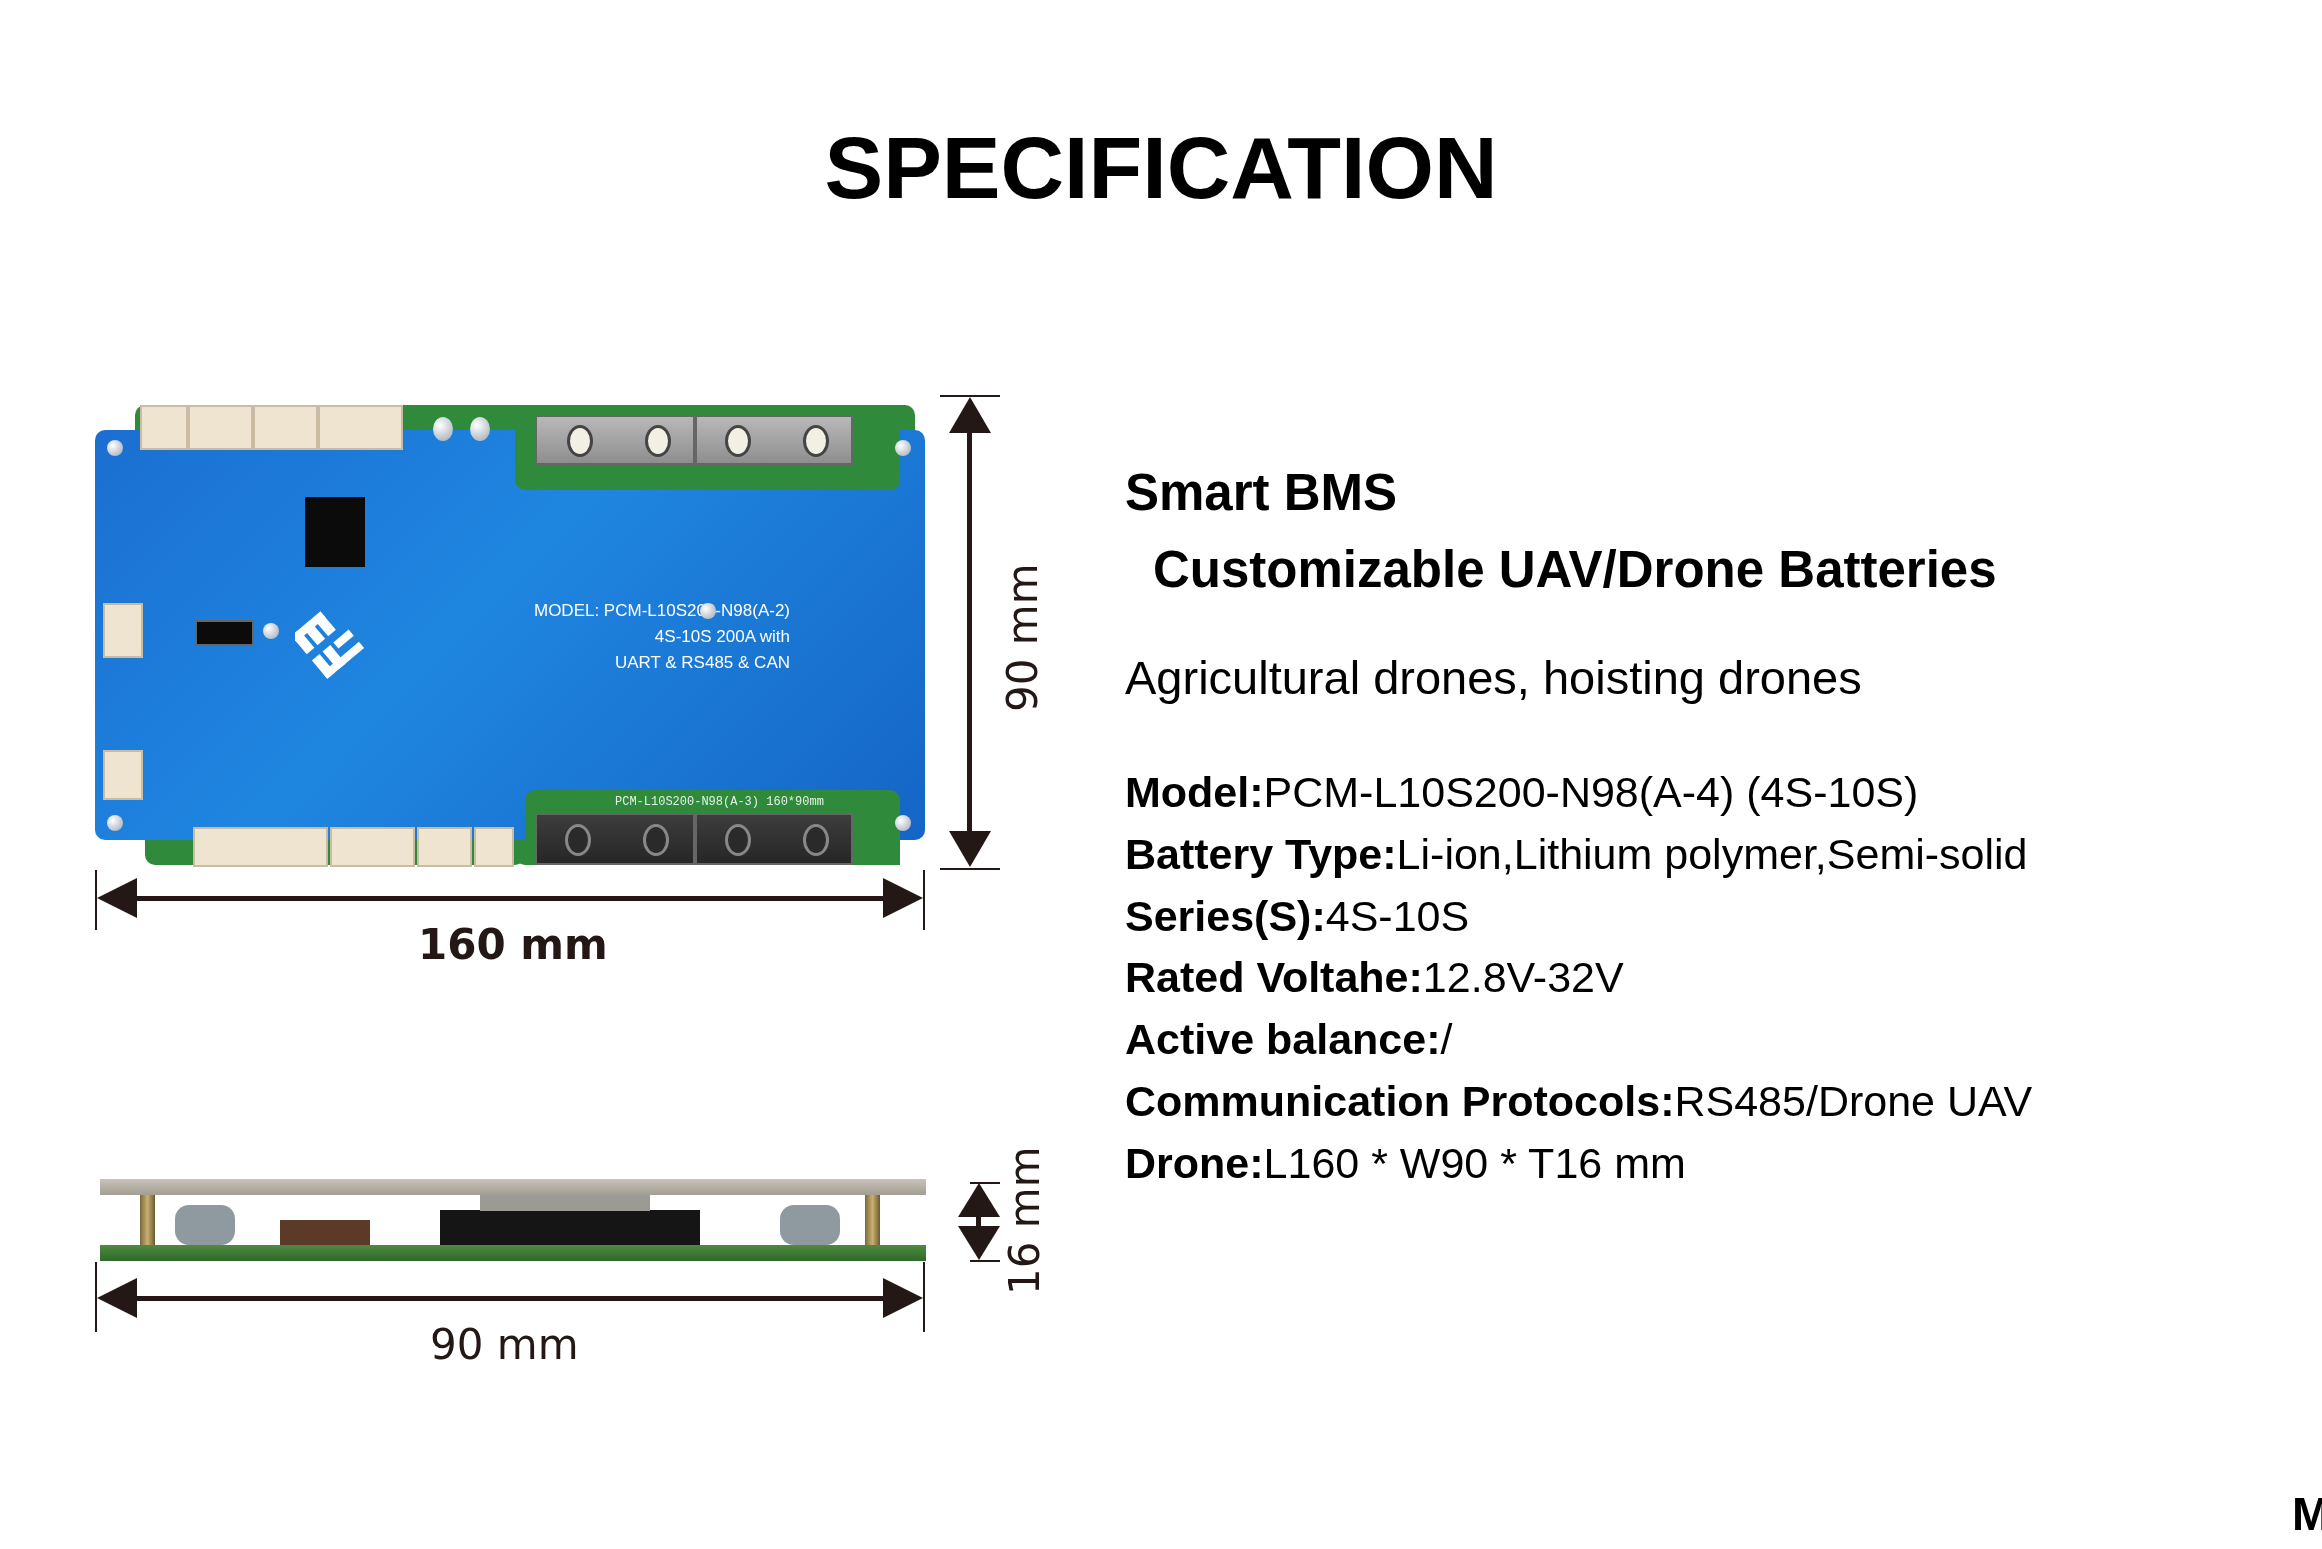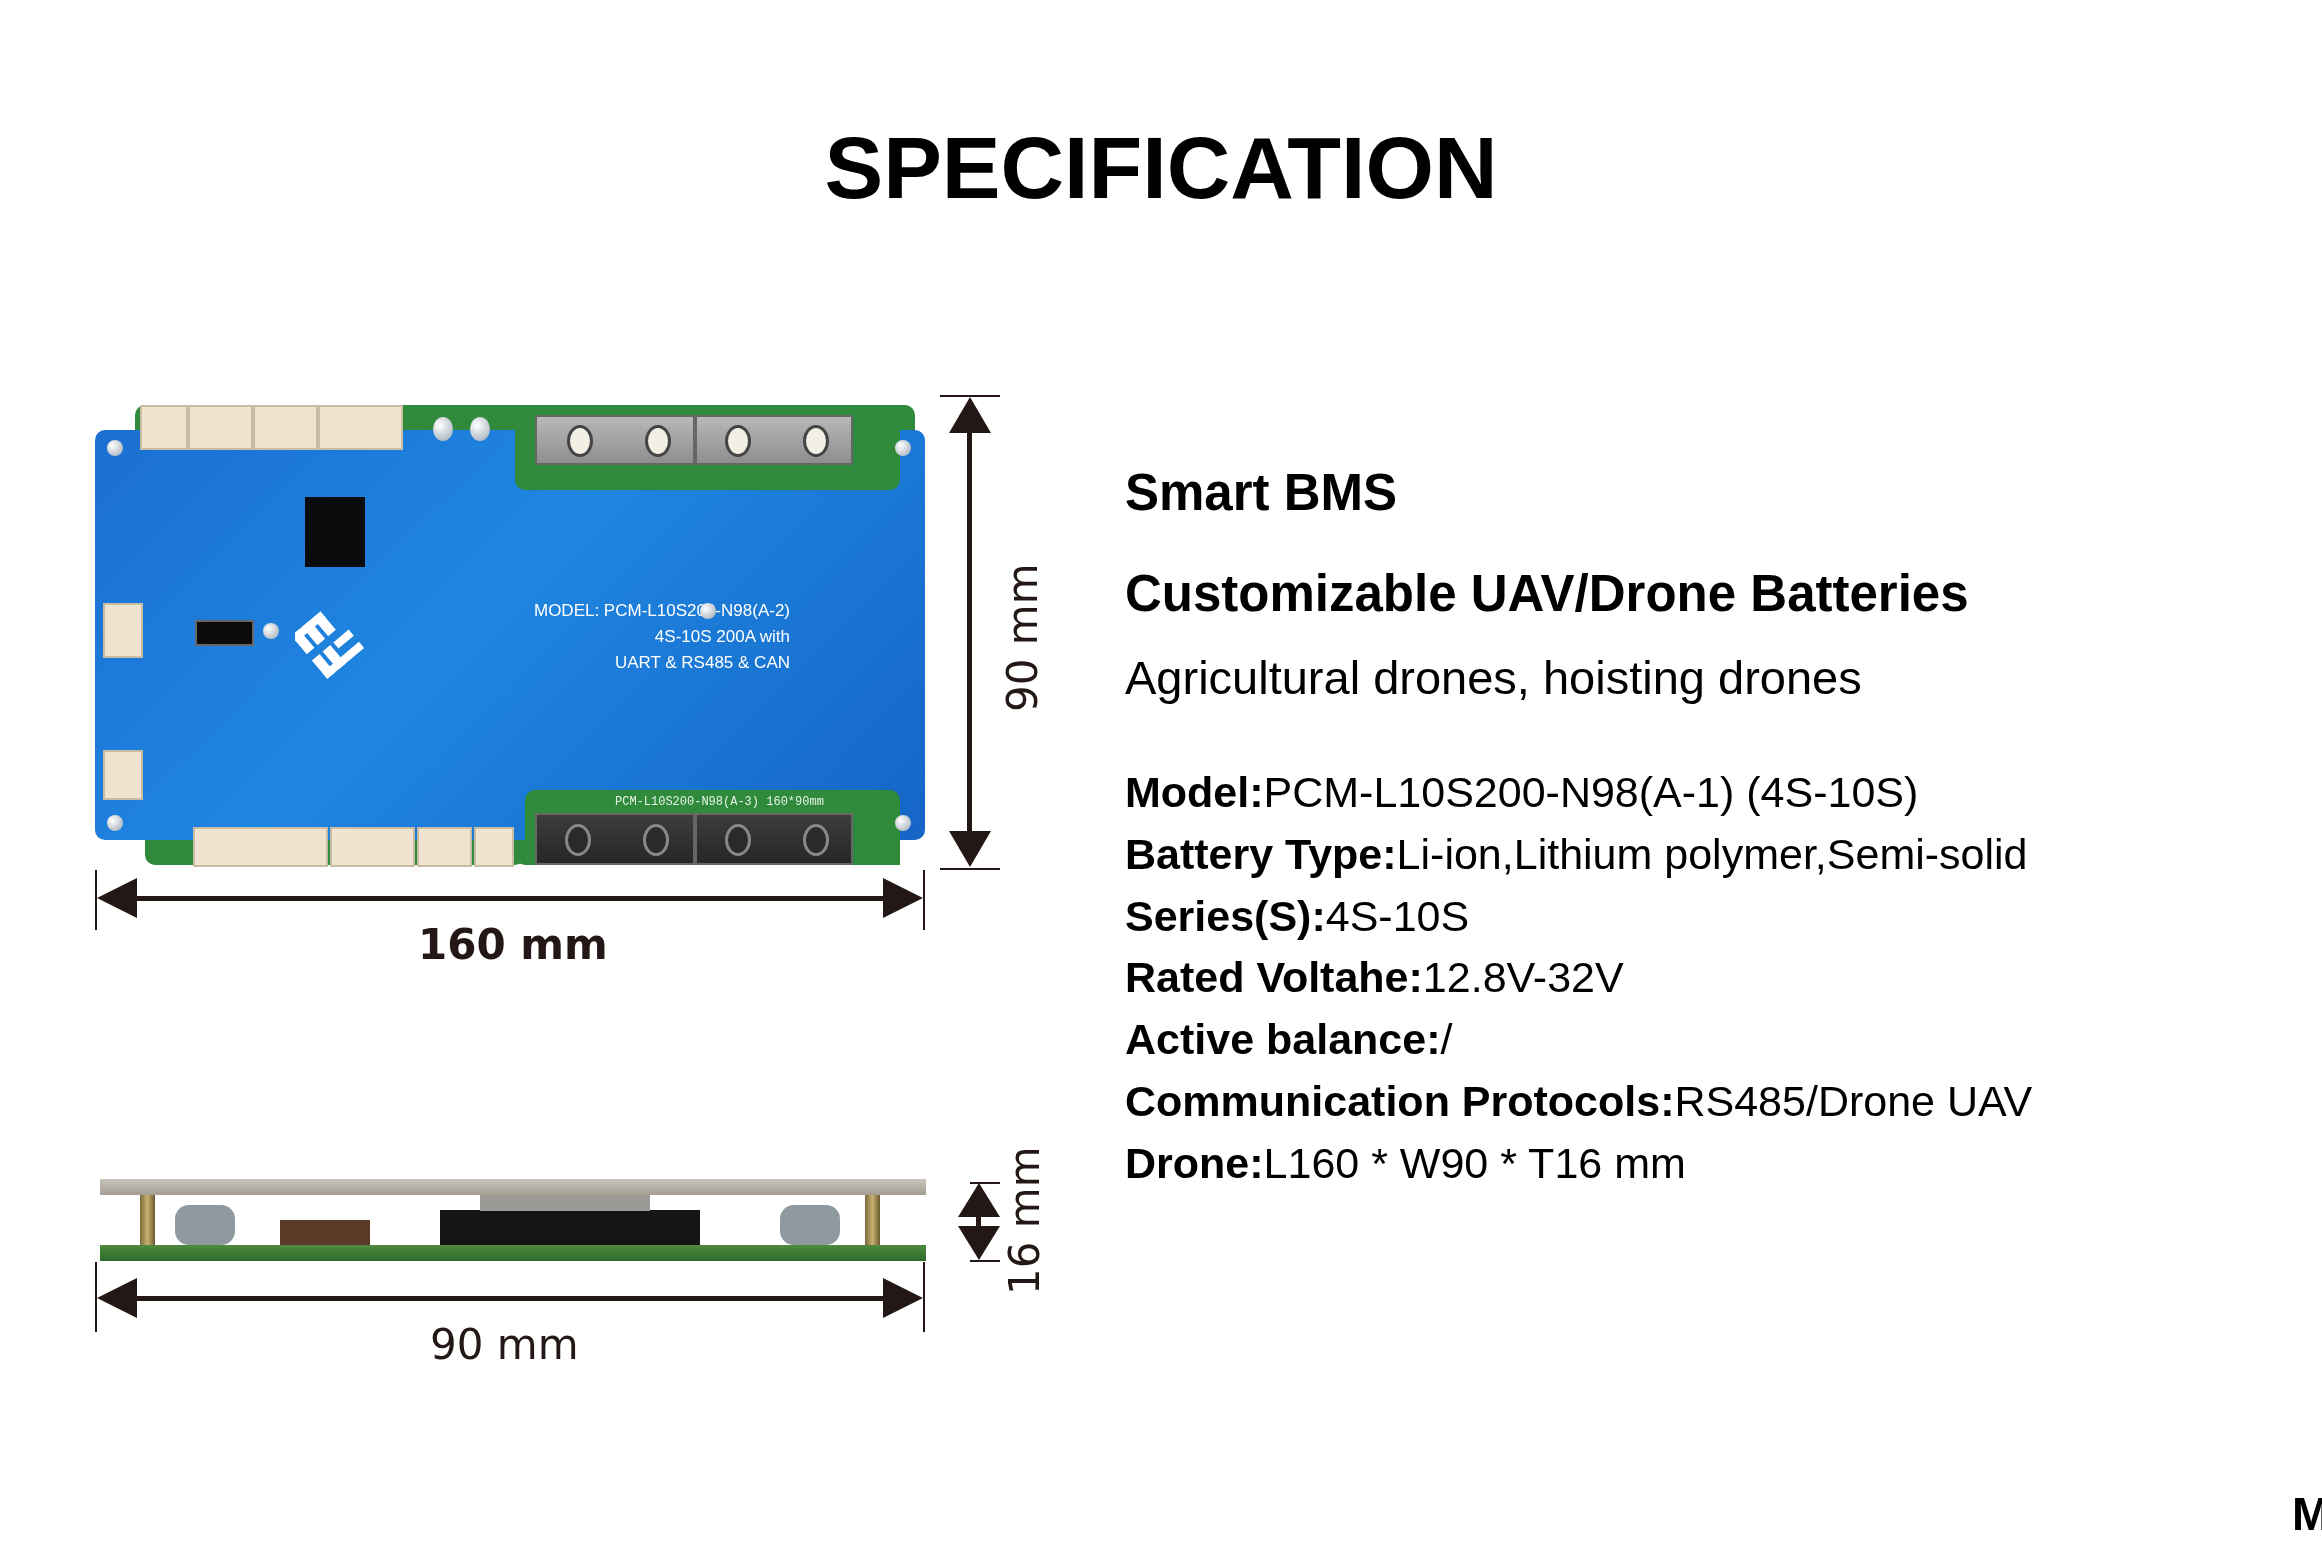--- a/index.html
+++ b/index.html
@@ -164,25 +164,25 @@
 <div class="dim-label rot" style="left:1000px;top:1295px;">16 mm</div>
 
 <div class="tick-v" style="left:95px;top:1262px;height:70px;"></div>
 <div class="tick-v" style="left:923px;top:1262px;height:70px;"></div>
 <div class="line-h" style="left:115px;top:1296px;width:790px;"></div>
 <div class="arr-l" style="left:97px;top:1278px;"></div>
 <div class="arr-r" style="left:883px;top:1278px;"></div>
 <div class="dim-label" style="left:430px;top:1320px;">90 mm</div>
 
 <div class="heading" style="top:463px;">Smart BMS</div>
-<div class="heading" style="top:564px;">Customizable UAV/Drone Batteries</div>
+<div class="heading" style="top:540px;margin-left:28px;">Customizable UAV/Drone Batteries</div>
 <div class="subtitle">Agricultural drones, hoisting drones</div>
 
 <div id="specs">
-  <div class="spec-row"><b>Model:</b><span>PCM-L10S200-N98(A-1) (4S-10S)</span></div>
+  <div class="spec-row"><b>Model:</b><span>PCM-L10S200-N98(A-4) (4S-10S)</span></div>
   <div class="spec-row"><b>Battery Type:</b><span>Li-ion,Lithium polymer,Semi-solid</span></div>
   <div class="spec-row"><b>Series(S):</b><span>4S-10S</span></div>
   <div class="spec-row"><b>Rated Voltahe:</b><span>12.8V-32V</span></div>
   <div class="spec-row"><b>Active balance:</b><span>/</span></div>
   <div class="spec-row"><b>Communication Protocols:</b><span>RS485/Drone UAV</span></div>
   <div class="spec-row"><b>Drone:</b><span>L160 * W90 * T16 mm</span></div>
 </div>
 
 <div id="corner" class="abs">M</div>
 

